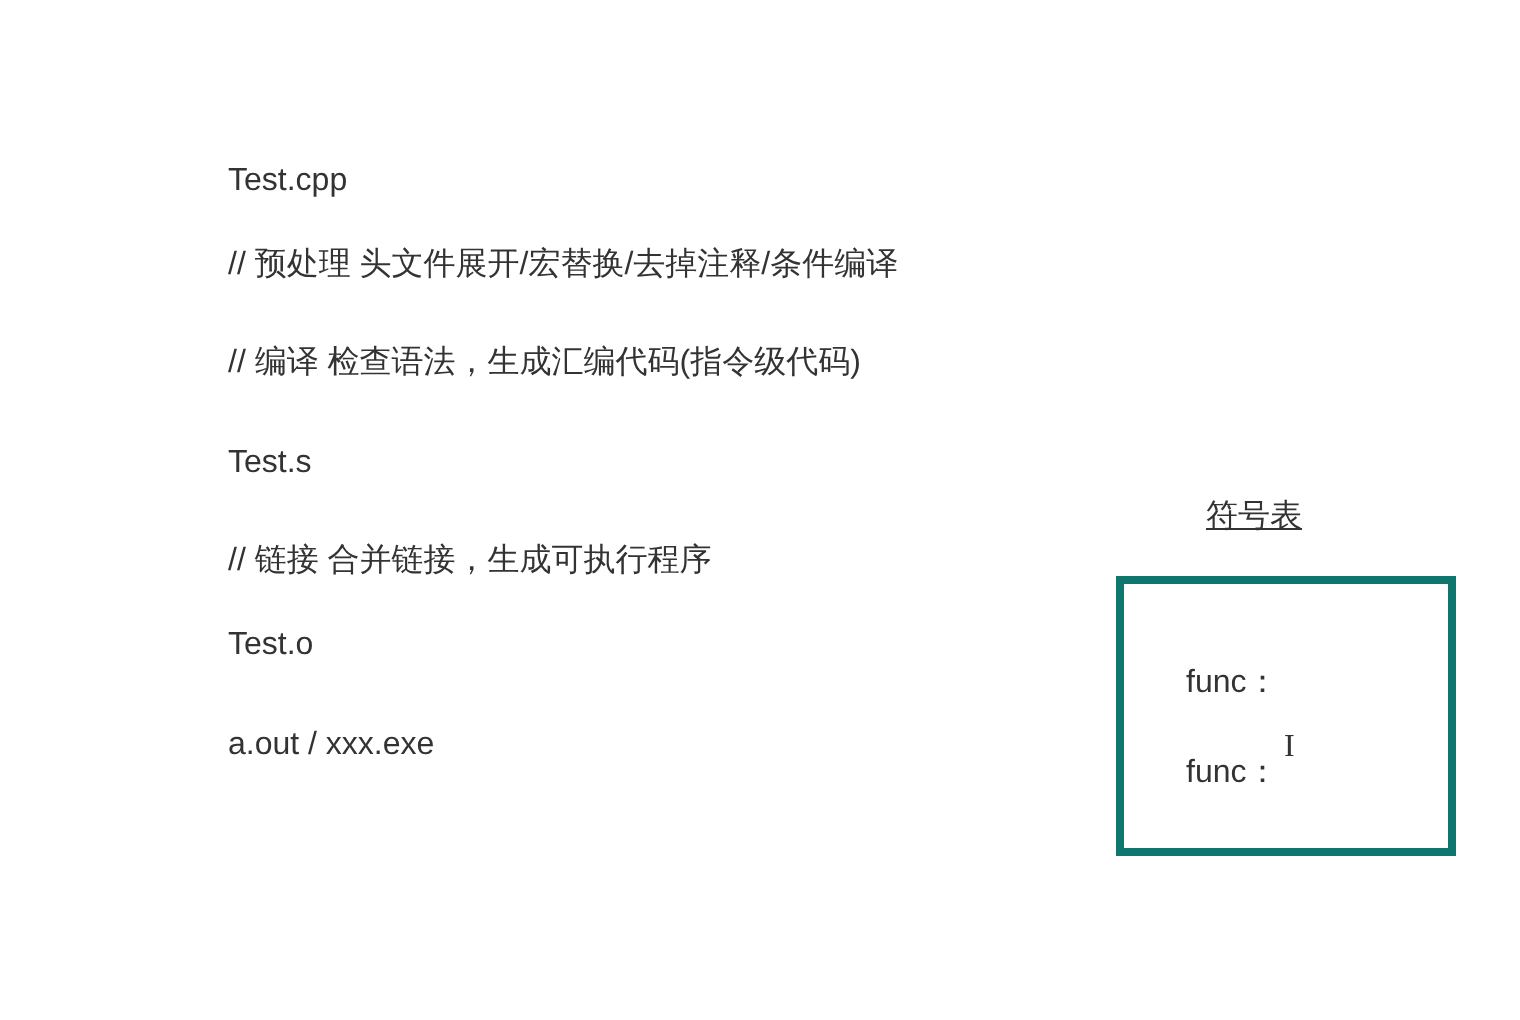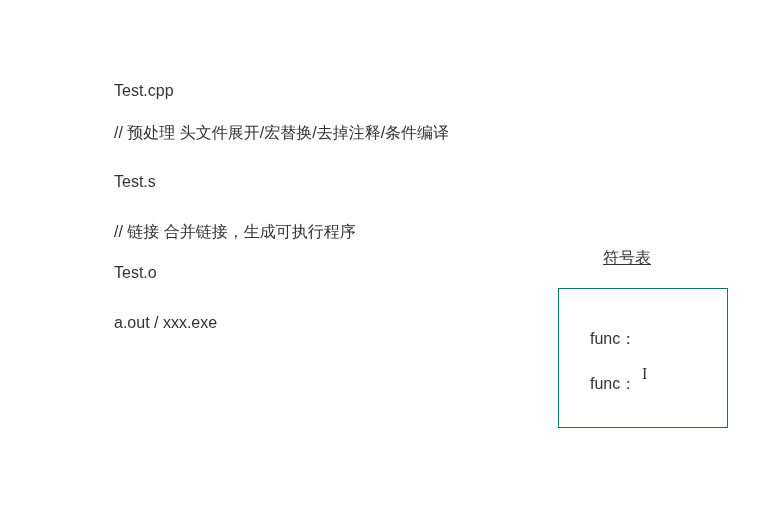--- a/index.html
+++ b/index.html
@@ -30,21 +30,21 @@
       left: 555px;
       font-size: 16px;
       text-decoration: underline;
     }
     .symbol-box {
       position: absolute;
       top: 240px;
       left: 510px;
       width: 170px;
       height: 140px;
-      border: 1px solid #0f766e;
+      border: 4px solid #0f766e;
       padding: 20px 15px;
     }
     .symbol-line {
       line-height: 1.8;
       font-size: 16px;
     }
     .cursor {
       position: absolute;
       top: 317px;
       left: 594px;
@@ -54,20 +54,21 @@
   </style>
 </head>
 <body>
 
 <div class="block">
   <div class="line">Test.cpp</div>
   <div class="line">// 预处理   头文件展开/宏替换/去掉注释/条件编译</div>
 </div>
 
 <div class="block">
+  <div class="line">// 编译    检查语法，生成汇编代码(指令级代码)</div>
 </div>
 
 <div class="block">
   <div class="line">Test.s</div>
 </div>
 
 <div class="block">
   <div class="line">// 链接    合并链接，生成可执行程序</div>
   <div class="line">Test.o</div>
 </div>

